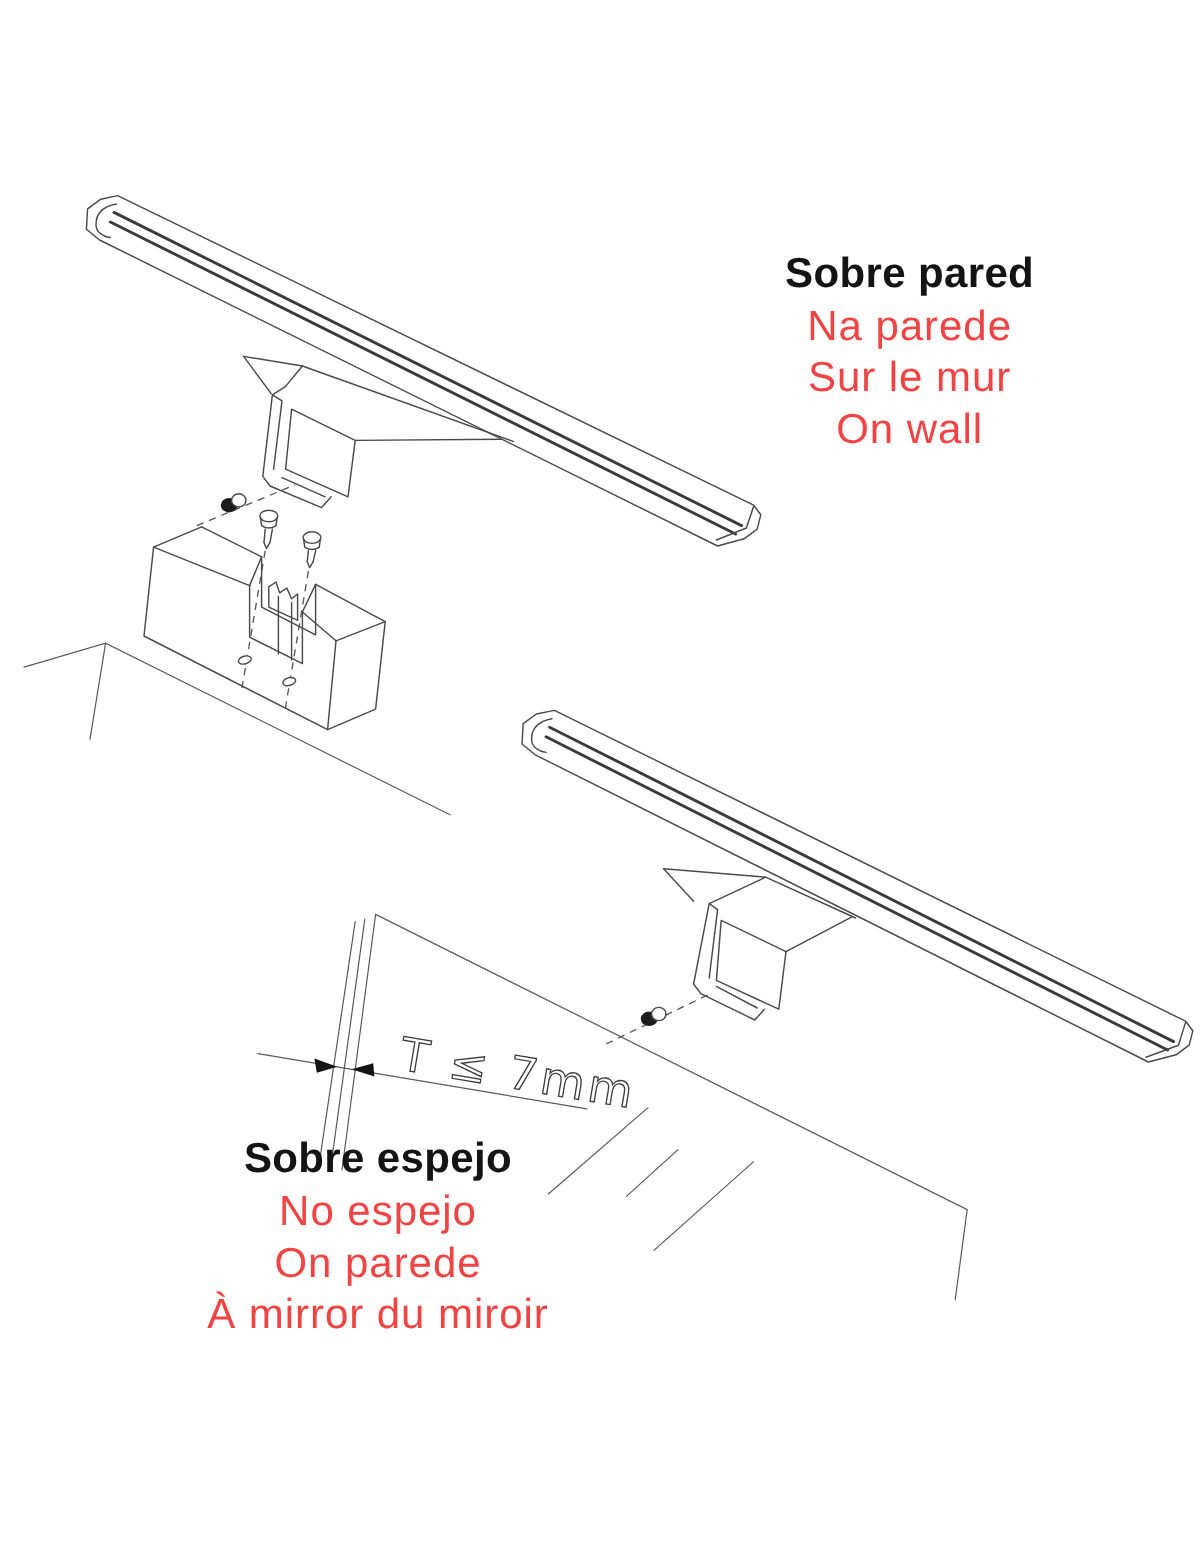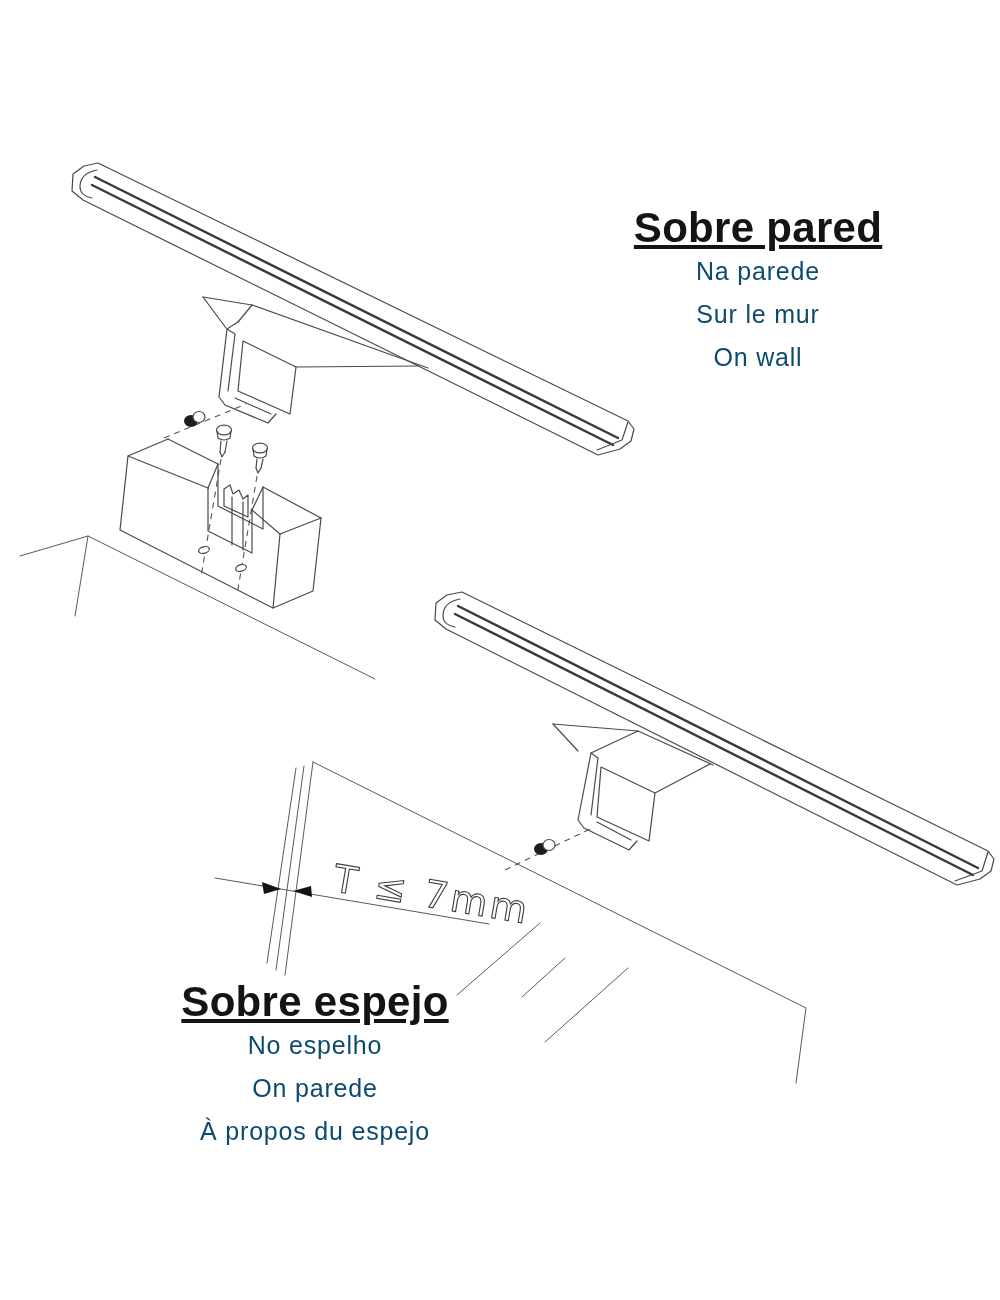--- a/index.html
+++ b/index.html
@@ -34,35 +34,34 @@
     stroke: #3c3c3c;
     stroke-width: 1.1;
   }
   
   .label-block {
     position: absolute;
     text-align: center;
     color: #141414;
   }
   .label-block .lbl-title {
-    font-size: 42px;
+    font-size: 35px;
     font-weight: 700;
     line-height: 44px;
     letter-spacing: 0.3px;
-    text-decoration: underline;
   }
   .label-block .lbl-line {
-    font-size: 25px;
+    font-size: 35px;
     font-weight: 400;
     line-height: 43px;
     letter-spacing: 0.8px;
-    color: #0c4a6e;
+    color: #ef4444;
   }
   #wall-labels   { left: 583px; top: 206px; width: 350px; }
-  #mirror-labels { left: 140px; top: 980px; width: 350px; }
+  #mirror-labels { left: 140px; top: 944px; width: 350px; }
 </style>
 </head>
 <body>
 
 <div class="sheet">
 
   <svg width="1000" height="1300" viewBox="0 0 1000 1300" aria-hidden="true">
 
     <g>
 
@@ -172,18 +171,18 @@
 
   <div class="label-block" id="wall-labels">
     <div class="lbl-title">Sobre pared</div>
     <div class="lbl-line">Na parede</div>
     <div class="lbl-line">Sur le mur</div>
     <div class="lbl-line">On wall</div>
   </div>
 
   <div class="label-block" id="mirror-labels">
     <div class="lbl-title">Sobre espejo</div>
-    <div class="lbl-line">No espelho</div>
+    <div class="lbl-line">No espejo</div>
     <div class="lbl-line">On parede</div>
-    <div class="lbl-line">À propos du espejo</div>
+    <div class="lbl-line">À mirror du miroir</div>
   </div>
 
 </div>
 
 </body></html>

